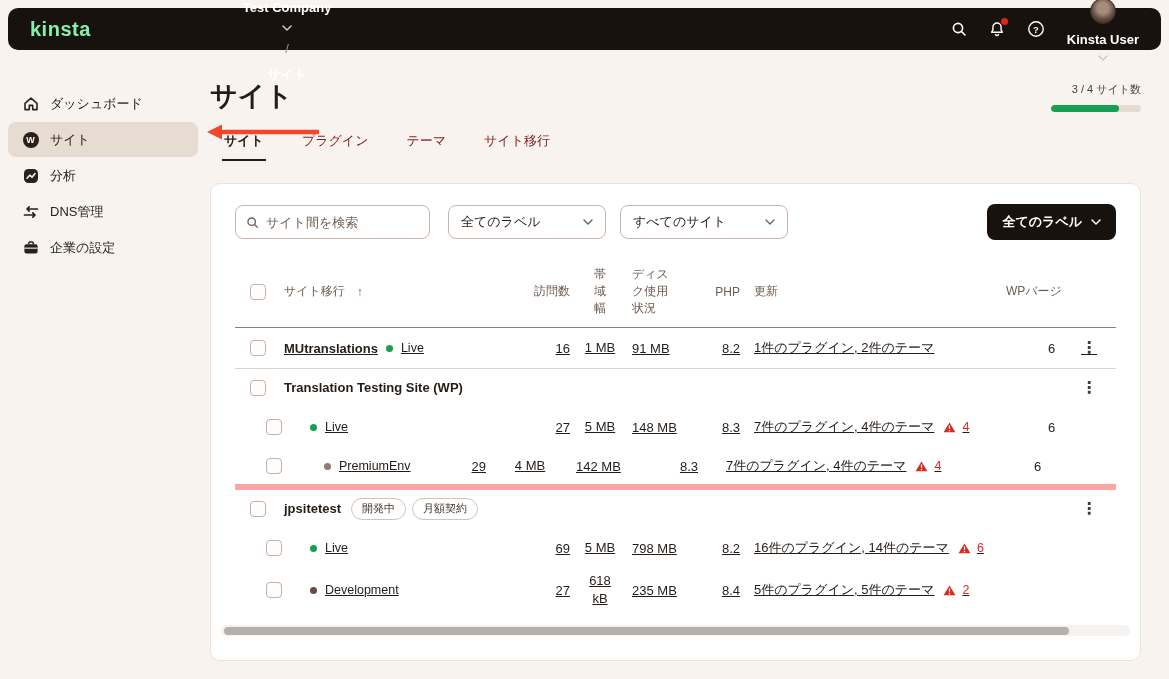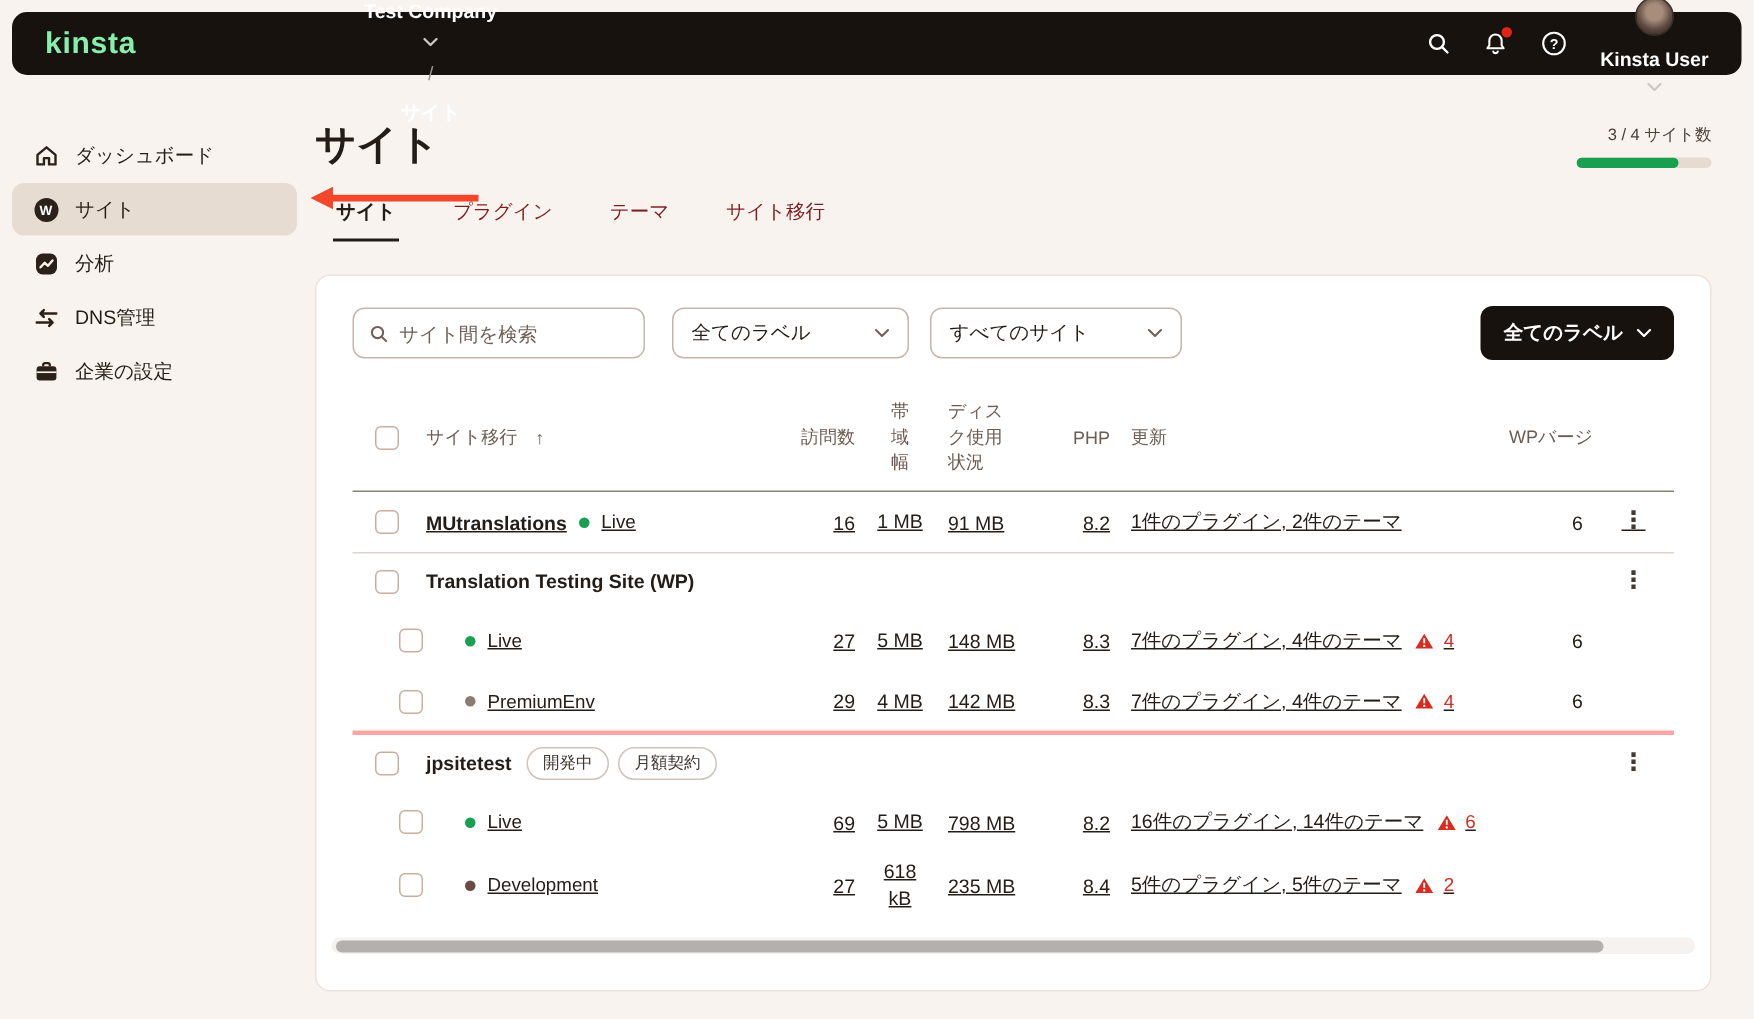--- a/index.html
+++ b/index.html
@@ -54,21 +54,21 @@
   .select.w2 { width:168px; }
   .select .chev { color:#6f6158; }
   .btn-add { margin-left:auto; height:36px; background:#18120e; color:#fff; border:none; border-radius:8px; font-size:13px; font-weight:700; padding:0 15px; display:flex; align-items:center; gap:9px; cursor:pointer; font-family:inherit; }
 
   
   .table { margin-top:16px; }
   .row { display:flex; align-items:center; padding-left:15px; padding-right:12px; }
   .t-head { min-height:72px; border-bottom:1px solid #8c8177; color:#6d5c51; font-size:12px; }
   .data-row { min-height:42px;text-decoration:underline; }
   .grp-hdr { min-height:37px; }
-  .sep { border-bottom:3px solid #fca5a5; }
+  .sep { border-bottom:6px solid #fca5a5;gap:14px; }
   .row-first { min-height:41px; border-bottom:1px solid #ded3c9; }
 
   .c-cb { width:34px; flex:none; display:flex; align-items:center; }
   .c-name { flex:1; min-width:0; display:flex; align-items:center; gap:8px; }
   .c-visits { width:52px; flex:none; text-align:right; }
   .c-bw { width:36px; flex:none; text-align:center; margin-left:12px; line-height:1.35; }
   .c-disk { width:66px; flex:none; margin-left:14px; }
   .c-php { width:34px; flex:none; text-align:right; margin-left:8px; }
   .c-upd { width:242px; flex:none; margin-left:14px; display:flex; align-items:center; gap:5px; }
   .c-wp { width:68px; flex:none; margin-left:10px; overflow:hidden; white-space:nowrap; }

